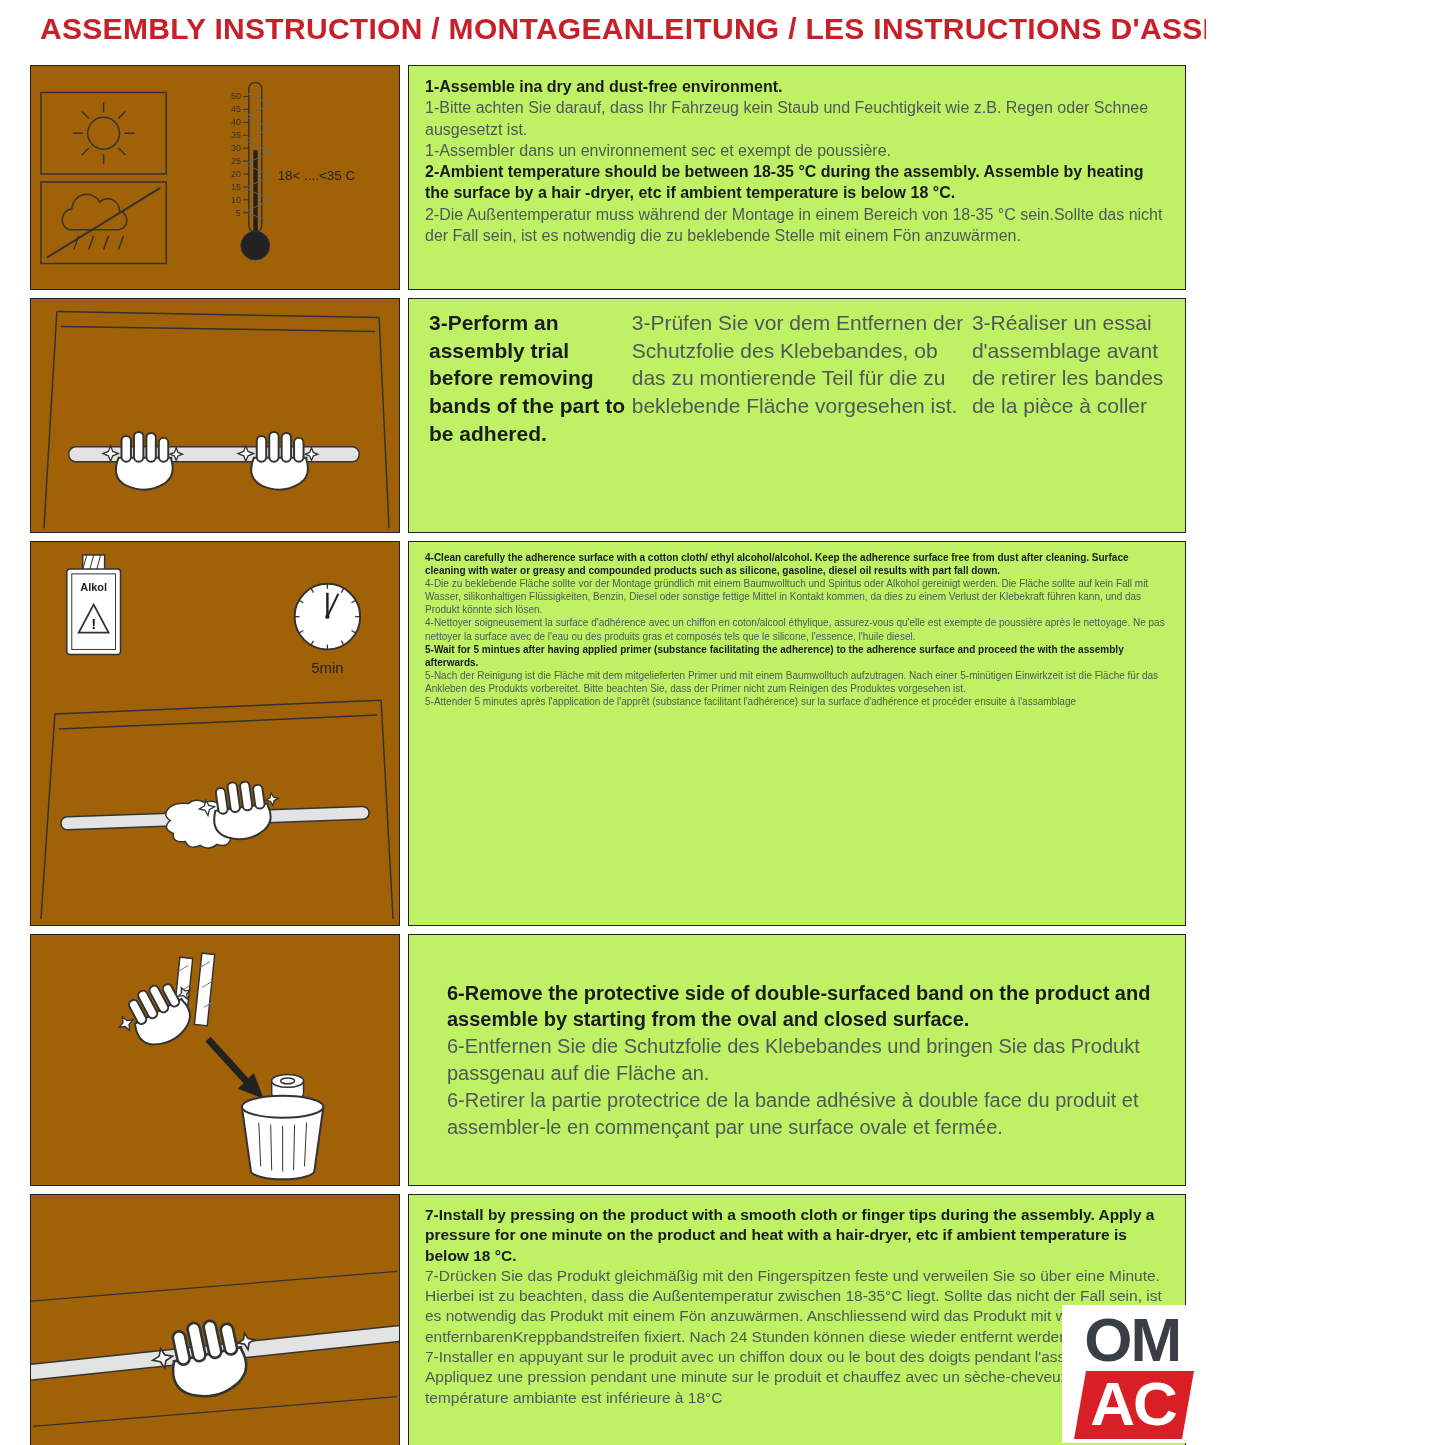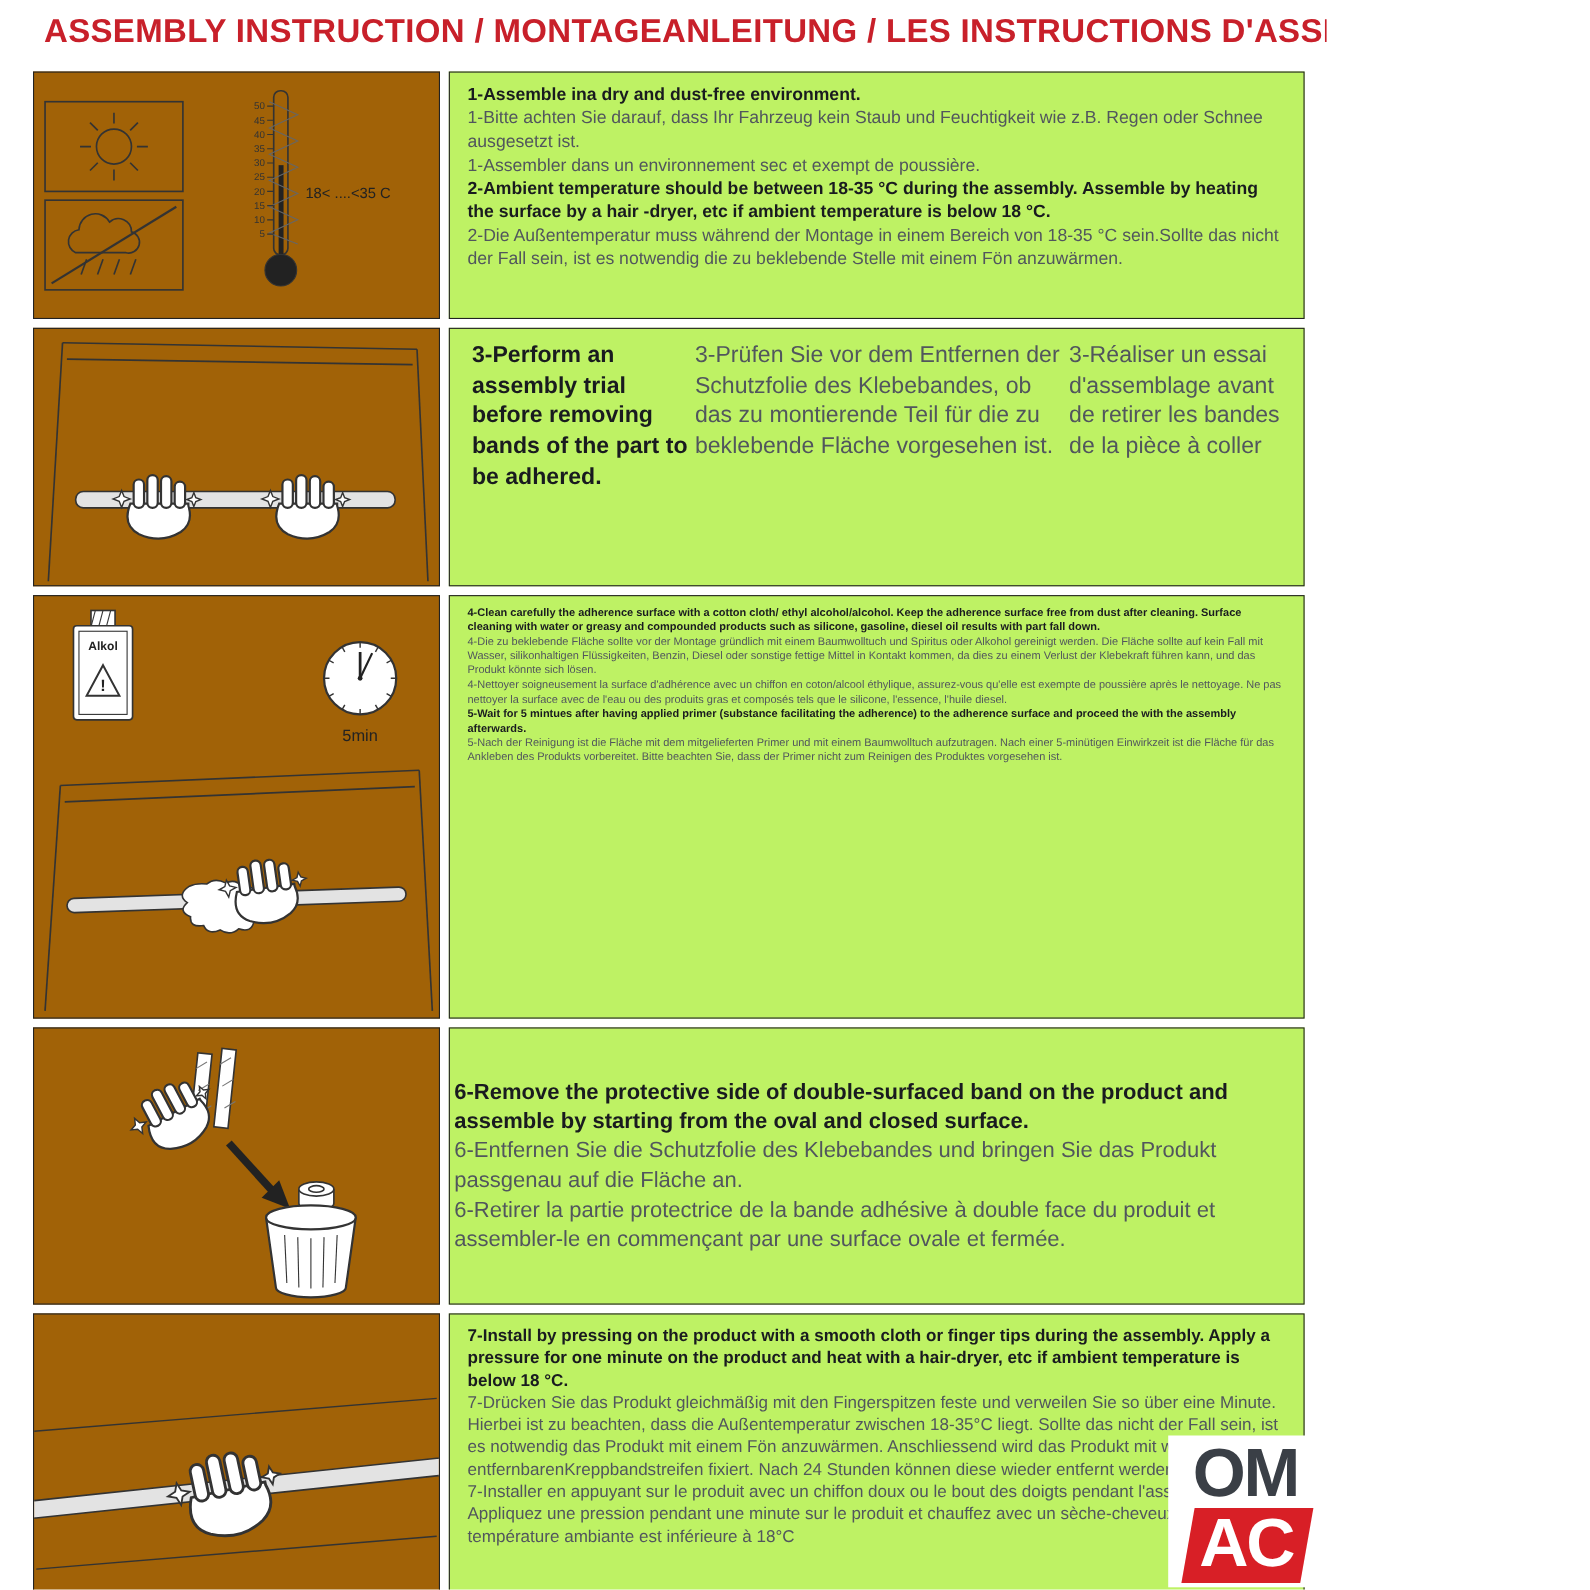--- a/index.html
+++ b/index.html
@@ -18,21 +18,21 @@
   .row { display:flex; gap:8px; }
   .ibox { flex:0 0 370px; width:370px; border:1px solid #222; background:#a16207; overflow:hidden; }
   .ibox svg { width:100%; height:100%; display:block; }
   .tbox { flex:1; border:1px solid #222; background:#bef264; padding:10px 16px; color:#51565d; }
   .tbox p { margin:0; }
   .b { font-weight:700; color:#191b1f; }
   .gap { margin-top:20px; }
   .row1 { height:225px; } .s1 { font-size:16px;  line-height:1.33; }
   .row2 { height:235px; } .s2 { font-size:21px;  line-height:1.32; display:flex; flex-direction:row; justify-content:center; padding-left:20px; }
   .row3 { height:385px; } .s3 { font-size:10px;  line-height:1.31; padding-top:9px; }
-  .row4 { height:252px; } .s4 { font-size:20px;  line-height:1.34; display:flex; flex-direction:column; justify-content:center; padding-left:4px; }
+  .row4 { height:252px; } .s4 { font-size:20px;  line-height:1.34; display:flex; flex-direction:column; justify-content:center; padding-left:38px; }
   .row5 { height:260px; } .s5 { font-size:15.5px; line-height:1.31; }
   .logo {
     position:absolute; right:16px; bottom:2px; z-index:5;
     display:flex; align-items:center; background:#fff; padding:4px 2px 4px 14px;flex-direction:column;
   }
   .logo .om { font-size:62px; font-weight:900; color:#3a3f46; letter-spacing:-2px; line-height:1; }
   .logo .ac-wrap { background:#d81f26; transform:skewX(-10deg); padding:2px 12px 4px 10px; margin-left:4px; }
   .logo .ac { display:inline-block; transform:skewX(10deg); font-size:62px; font-weight:900; color:#fff; letter-spacing:-2px; line-height:1; }
   svg text { font-family:"Liberation Sans", sans-serif; }
 </style>
@@ -197,20 +197,21 @@
           <path d="M142,264 q-12,8 -2,15 q-9,8 3,13 q-1,10 12,8 q4,9 15,4 q9,6 17,-1 q12,4 14,-7 q11,-2 6,-12 q8,-9 -5,-12 q0,-9 -12,-8 q-6,-7 -15,-3 q-10,-5 -17,1 q-10,-1 -16,2 z" fill="#fff" stroke="#333" stroke-width="1.5"></path>
           <use href="#hand" transform="translate(208,258) rotate(-8)"></use>
         </svg>
       </div>
       <div class="tbox s3">
         <p class="b">4-Clean carefully the adherence surface with a cotton cloth/ ethyl alcohol/alcohol. Keep the adherence surface free from dust after cleaning. Surface cleaning with water or greasy and compounded products such as silicone, gasoline, diesel oil results with part fall down.</p>
         <p>4-Die zu beklebende Fläche sollte vor der Montage gründlich mit einem Baumwolltuch und Spiritus oder Alkohol gereinigt werden. Die Fläche sollte auf kein Fall mit Wasser, silikonhaltigen Flüssigkeiten, Benzin, Diesel oder sonstige fettige Mittel in Kontakt kommen, da dies zu einem Verlust der Klebekraft führen kann, und das Produkt könnte sich lösen.</p>
         <p>4-Nettoyer soigneusement la surface d'adhérence avec un chiffon en coton/alcool éthylique, assurez-vous qu'elle est exempte de poussière après le nettoyage. Ne pas nettoyer la surface avec de l'eau ou des produits gras et composés tels que le silicone, l'essence, l'huile diesel.</p>
         <p class="b gap">5-Wait for 5 mintues after having applied primer (substance facilitating the adherence) to the adherence surface and proceed the with the assembly afterwards.</p>
         <p>5-Nach der Reinigung ist die Fläche mit dem mitgelieferten Primer und mit einem Baumwolltuch aufzutragen. Nach einer 5-minütigen Einwirkzeit ist die Fläche für das Ankleben des Produkts vorbereitet. Bitte beachten Sie, dass der Primer nicht zum Reinigen des Produktes vorgesehen ist.</p>
+        <p>5-Attender 5 minutes après l'application de l'apprêt (substance facilitant l'adhérence) sur la surface d'adhérence et procéder ensuite à l'assamblage</p>
       </div>
     </div>
 
     <div class="row row4">
       <div class="ibox">
         <svg viewBox="0 0 370 250">
           <g fill="#fff" stroke="#333" stroke-width="1.5">
             <rect x="146" y="22" width="13" height="70" transform="rotate(6 152 57)"></rect>
             <rect x="168" y="18" width="13" height="72" transform="rotate(6 174 54)"></rect>
           </g>

